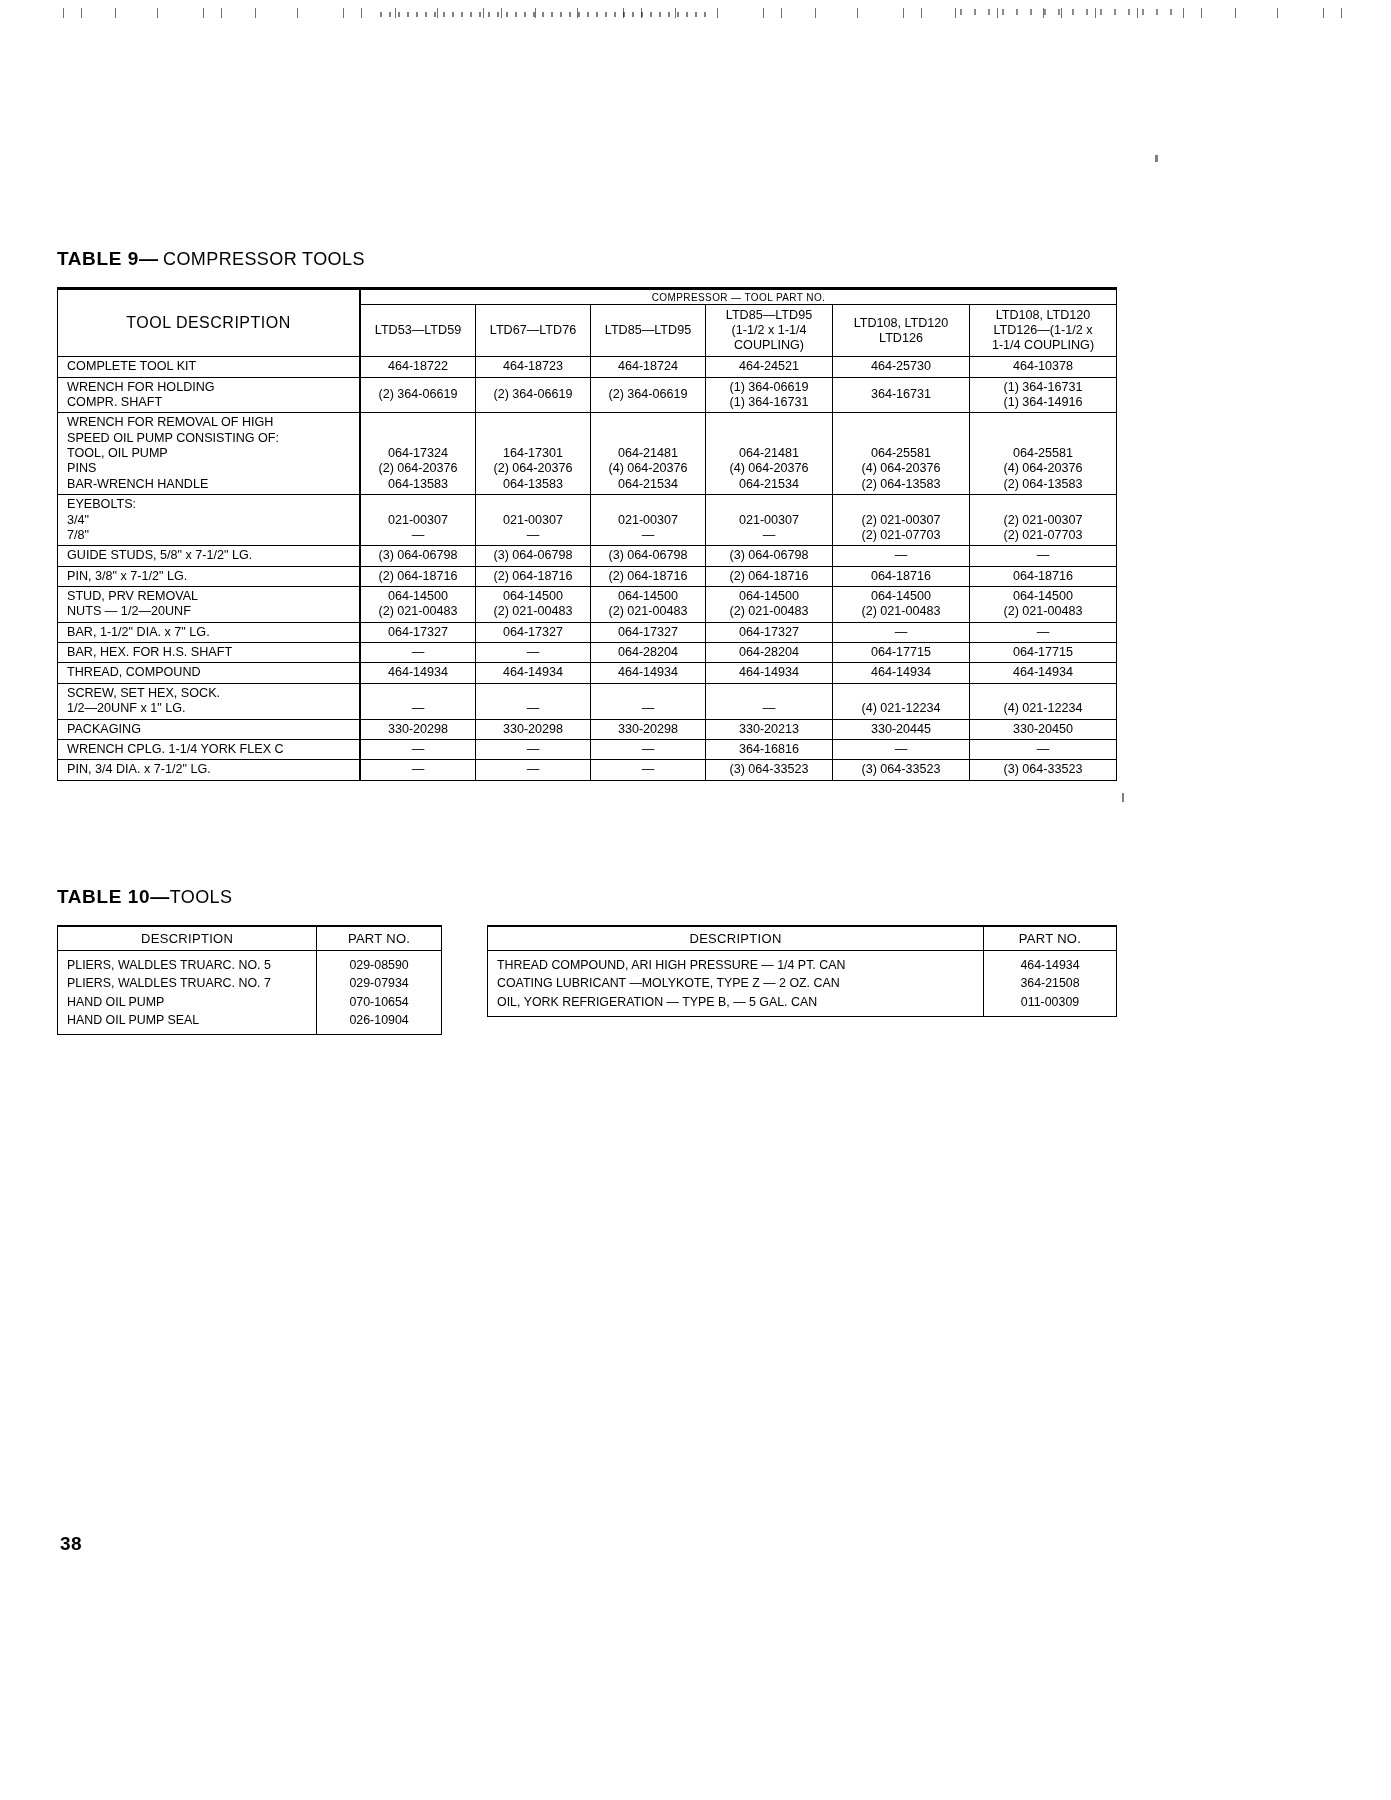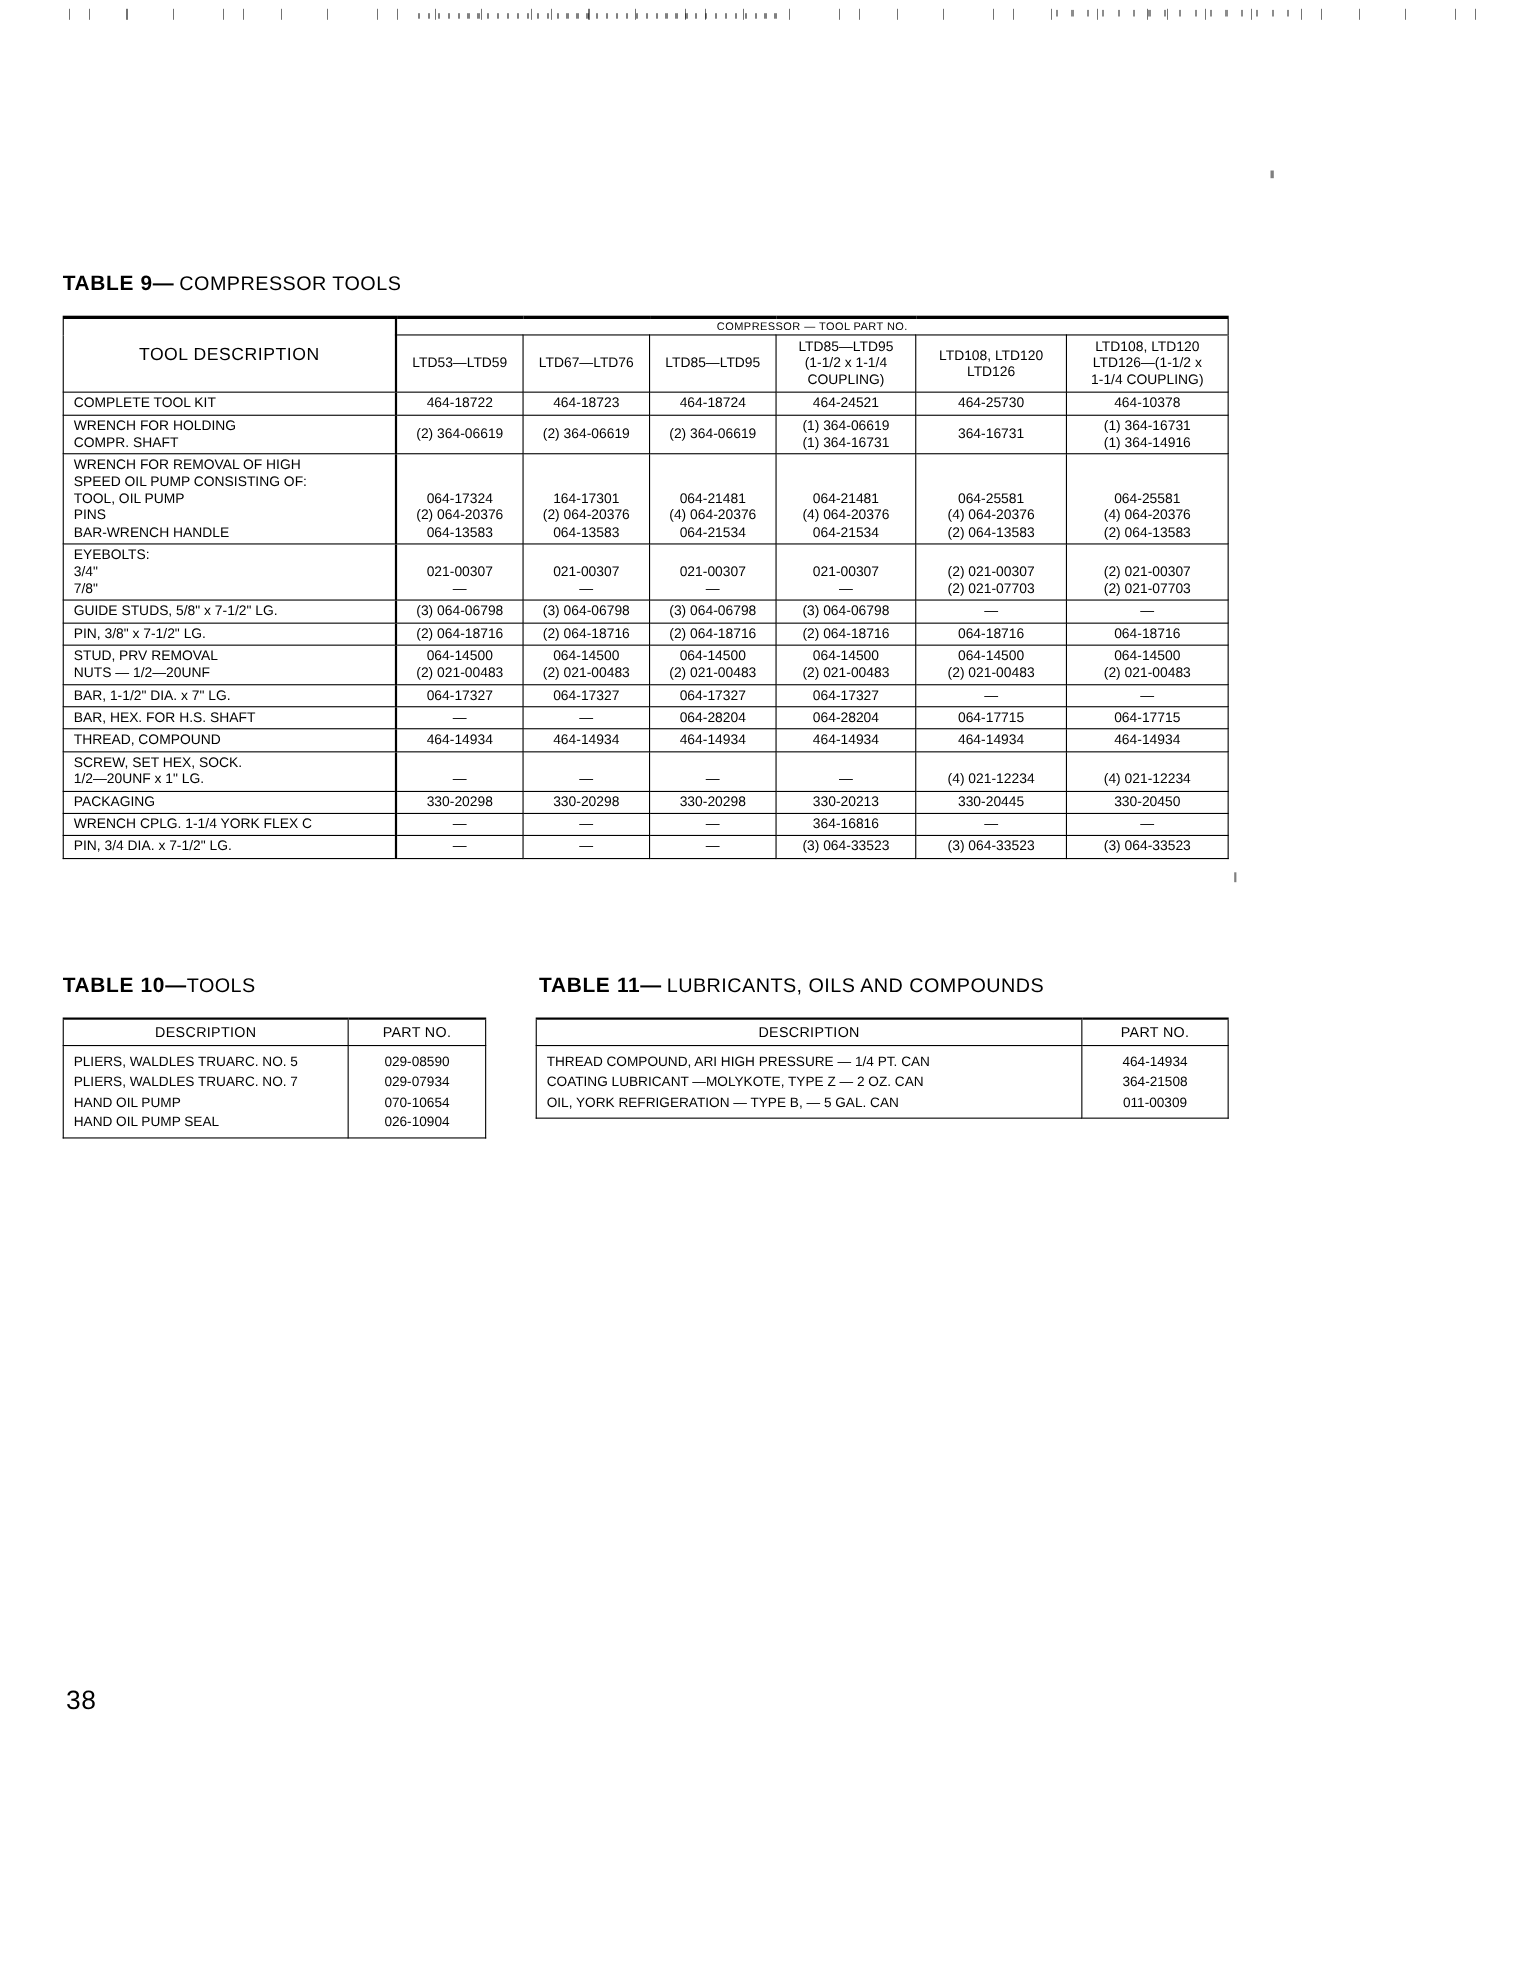--- a/index.html
+++ b/index.html
@@ -80,21 +80,21 @@
   .t10 td,.t10 th,.t11 td,.t11 th{border:1px solid #000;font-weight:normal;}
   .t10 .hd,.t11 .hd{text-align:center;padding:4px 6px;font-size:13px;letter-spacing:.3px;}
   .cellwrap{border:none !important;}
   .stack{padding:4px 8px;}
   .stack div{line-height:1.48;white-space:nowrap;}
   .stack.ctr div{text-align:center;}
   .thick-top{border-top:2.5px solid #000 !important;}
 
   .pageno{
     position:absolute;left:60px;top:1533px;
-    font-size:24px;font-weight:normal;letter-spacing:.5px;
+    font-size:19px;font-weight:bold;letter-spacing:.5px;
   }
 </style>
 </head>
 <body>
 
 <div class="page">
 
   <div class="speckle"></div>
   <div class="speckle2"></div>
   <div class="speckle3"></div>
@@ -341,24 +341,20 @@
             <div>029-08590</div>
             <div>029-07934</div>
             <div>070-10654</div>
             <div>026-10904</div>
           </div>
         </td>
       </tr>
     </tbody>
   </table>
 
-  <div class="tbl-title" style="left:490px;top:886px;">
-    <span class="tnum">TABLE 11—</span>
-    <span class="tname">LUBRICANTS, OILS AND COMPOUNDS</span>
-  </div>
 
   <table class="t11">
     <thead>
       <tr>
         <th class="hd thick-top" style="width:502px">DESCRIPTION</th>
         <th class="hd thick-top" style="width:128px">PART NO.</th>
       </tr>
     </thead>
     <tbody>
       <tr>

